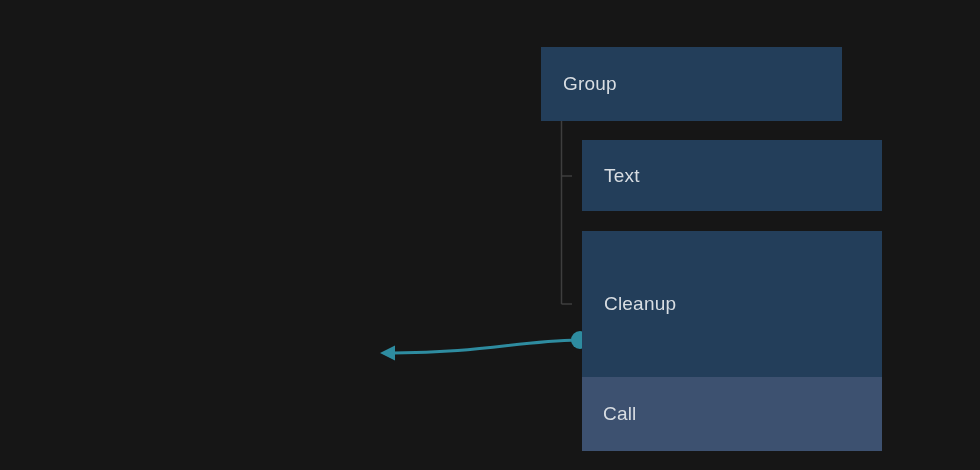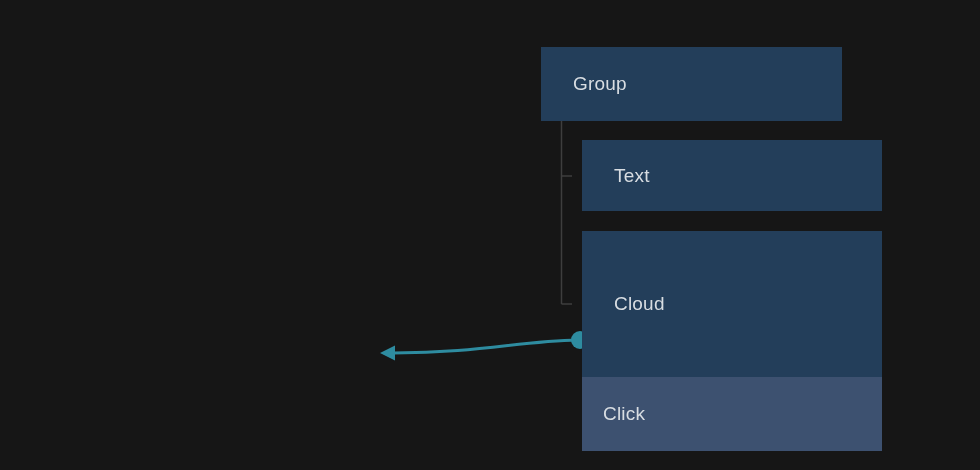--- a/index.html
+++ b/index.html
@@ -44,21 +44,21 @@
   .ui-node { background: var(--ui-node-fill, #233e5a); }
   .group-node  { left: 541px; top: 47px;  width: 301px; height: 74px; }
   .text-node   { left: 582px; top: 140px; width: 300px; height: 71px; }
   .button-node { left: 582px; top: 231px; width: 300px; height: 146px; background: transparent; }
   .btn-header  { background: var(--ui-node-fill, #233e5a); height: 72px; }
 
   .node-title {
     display: flex;
     align-items: center;
     height: 100%;
-    padding-left: 32px;
+    padding-left: 22px;
     color: var(--label-text, #d8dde2);
     font-size: 19px;
     font-weight: 500;
     letter-spacing: 0.2px;
   }
   .event-row {
     background: var(--ui-event-row-fill, #3d5170);
     height: 74px;
     display: flex;
     align-items: center;
@@ -121,22 +121,22 @@
 
   <div class="node ui-node group-node">
     <div class="node-title">Group</div>
   </div>
 
   <div class="node ui-node text-node">
     <div class="node-title">Text</div>
   </div>
 
   <div class="node button-node">
-    <div class="node-title btn-header">Cloud</div>
+    <div class="node-title btn-header">Cleanup</div>
     <div class="event-row">
-      <span>Click</span>
+      <span>Call</span>
     </div>
   </div>
 
   <div class="node fn-node">
   </div>
 
 </div>
 
 </body></html>

